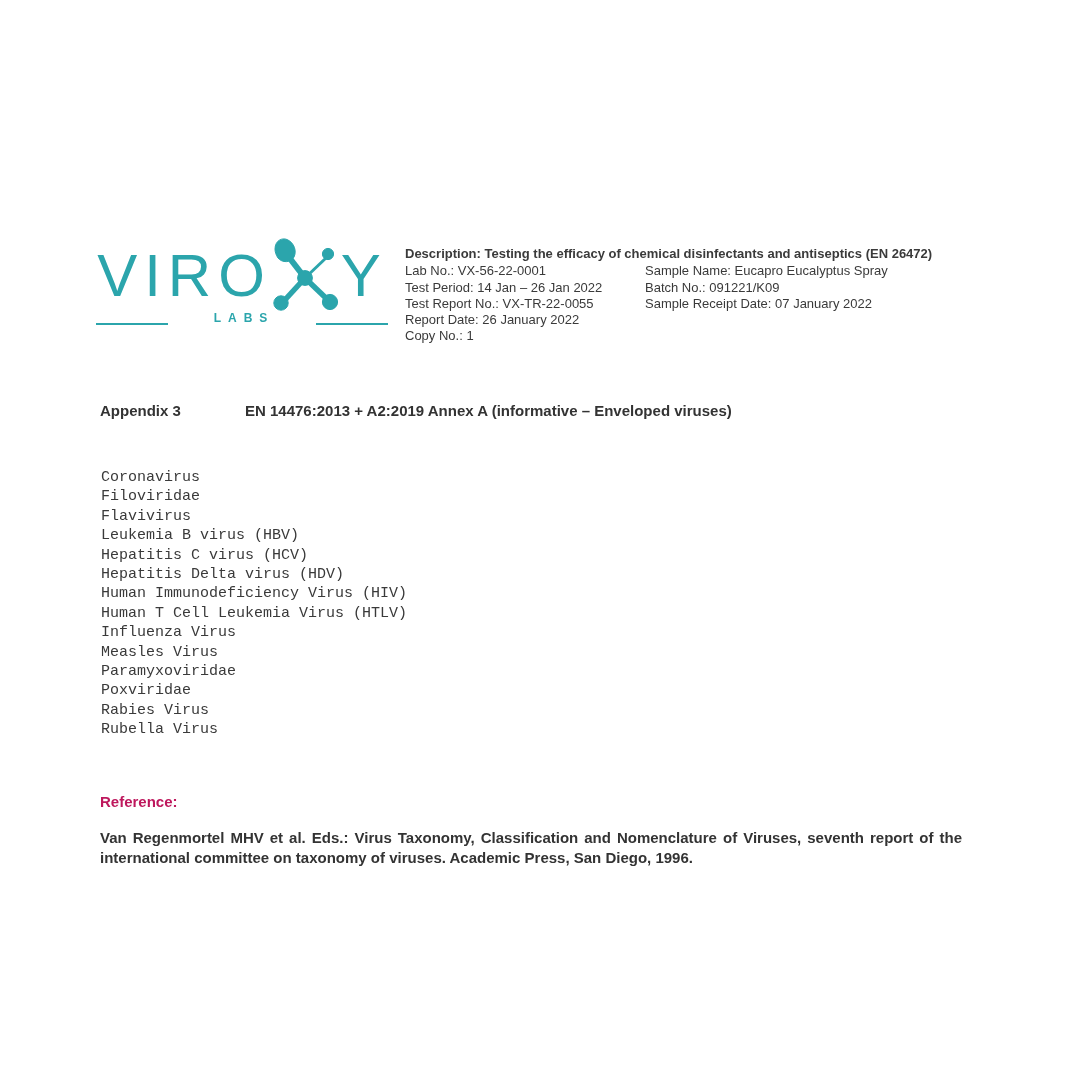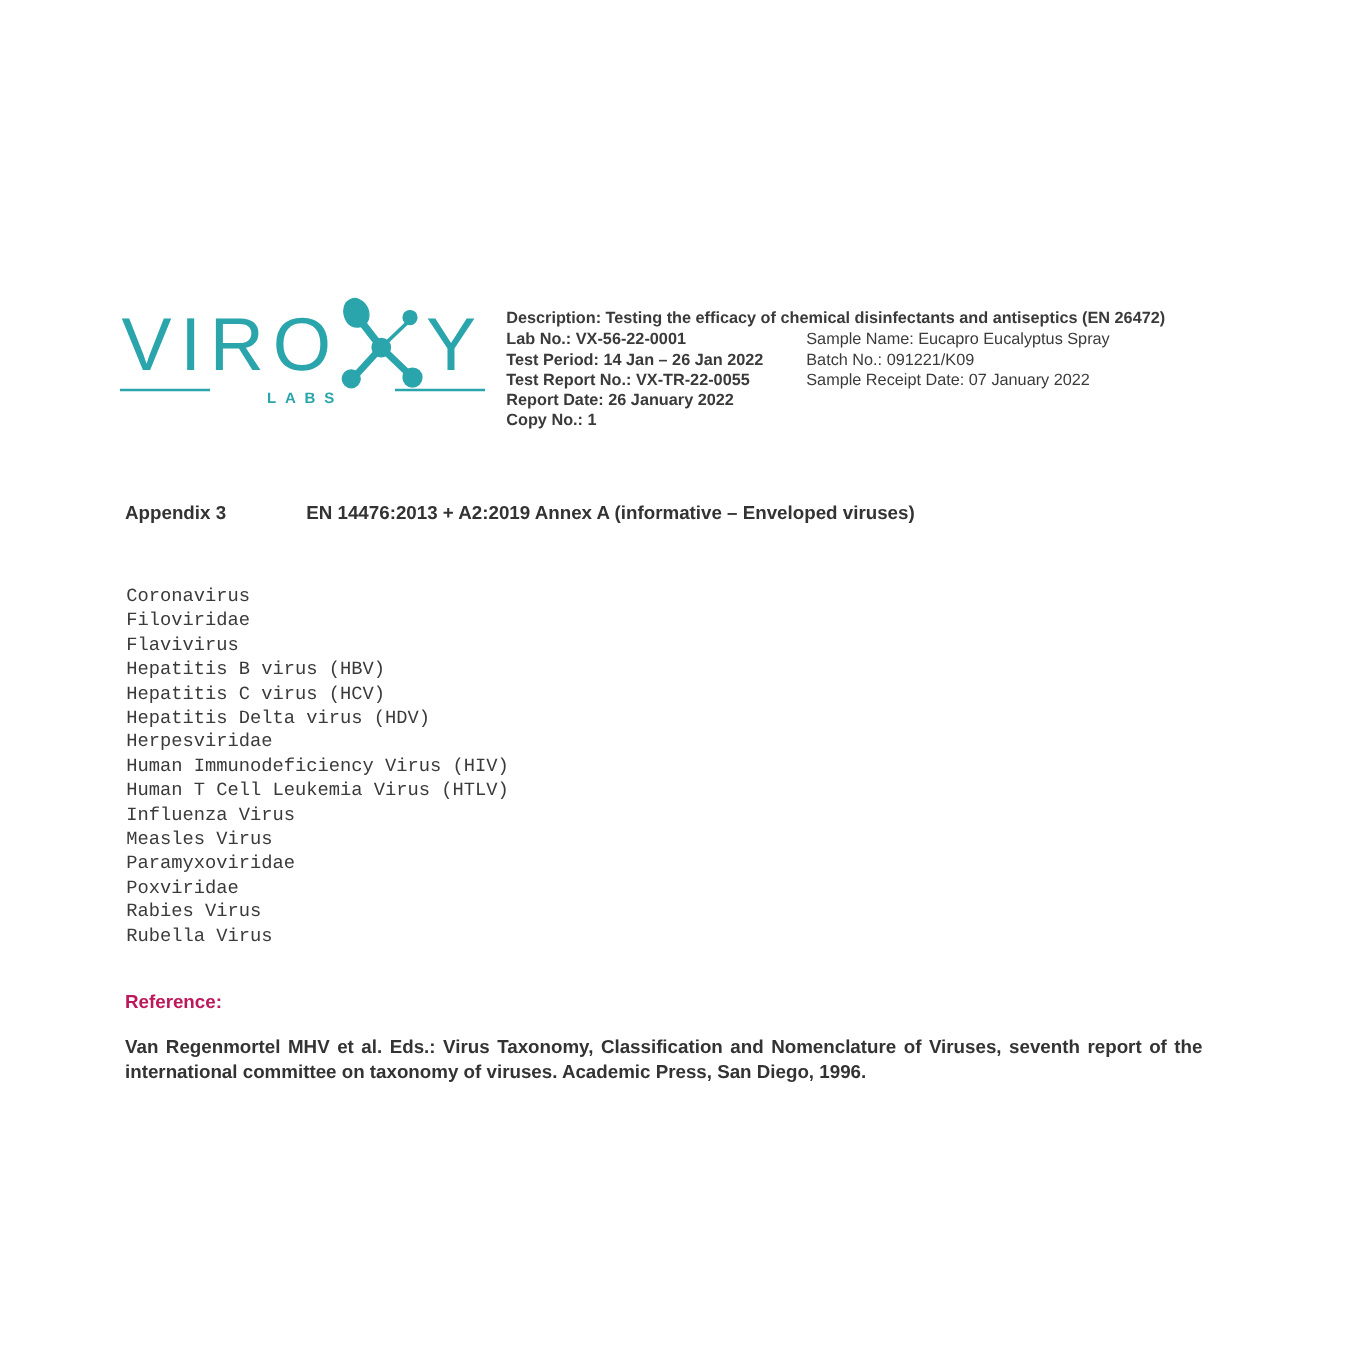--- a/index.html
+++ b/index.html
@@ -35,21 +35,21 @@
   }
   .logo-word .lw-left { letter-spacing: 7px; }
   .logo-word .lw-right { margin-left: 2px; }
   .logo-x-svg {
     width: 74px; height: 76px;
     margin: -10px -4px -6px -2px;
     flex: 0 0 auto;
   }
   .logo-sub {
     display: flex;
-    align-items: flex-start;
+    align-items: flex-end;
     margin-top: 5px;
     width: 100%;
     gap: 32px;
   }
   .logo-sub .rule {
     flex: 1 1 auto;
     height: 2px;
     background: #2ba5ac;
   }
   .logo-sub .labs-text {
@@ -71,21 +71,21 @@
     color: #3a3a3a;
   }
   .report-desc {
     font-weight: bold;
     white-space: nowrap;
     margin-bottom: 1px;
   }
   .info-cols {
     display: flex;
   }
-  .info-col-left  { width: 240px; flex: 0 0 240px; font-weight: bold; }
+  .info-col-left  { width: 240px; flex: 0 0 240px; }
   .info-col-right { flex: 1 1 auto; }
   .info-line { white-space: nowrap; }
 
   
   .page-indicator {
     position: absolute;
     top: 380px;
     left: 100px;
     width: 860px;
     text-align: right;
@@ -186,24 +186,23 @@
 
   <div class="appendix-row">
     <span class="appendix-label">Appendix 3</span>
     <span class="appendix-title">EN 14476:2013 + A2:2019 Annex A (informative – Enveloped viruses)</span>
   </div>
 
   <div class="virus-list">
     <div class="virus-item">Coronavirus</div>
     <div class="virus-item">Filoviridae</div>
     <div class="virus-item">Flavivirus</div>
-    <div class="virus-item">Hepatitis B virus (HBV)</div>
+    <div class="virus-item">Leukemia B virus (HBV)</div>
     <div class="virus-item">Hepatitis C virus (HCV)</div>
     <div class="virus-item">Hepatitis Delta virus (HDV)</div>
-    <div class="virus-item">Herpesviridae</div>
     <div class="virus-item">Human Immunodeficiency Virus (HIV)</div>
     <div class="virus-item">Human T Cell Leukemia Virus (HTLV)</div>
     <div class="virus-item">Influenza Virus</div>
     <div class="virus-item">Measles Virus</div>
     <div class="virus-item">Paramyxoviridae</div>
     <div class="virus-item">Poxviridae</div>
     <div class="virus-item">Rabies Virus</div>
     <div class="virus-item">Rubella Virus</div>
   </div>
 

